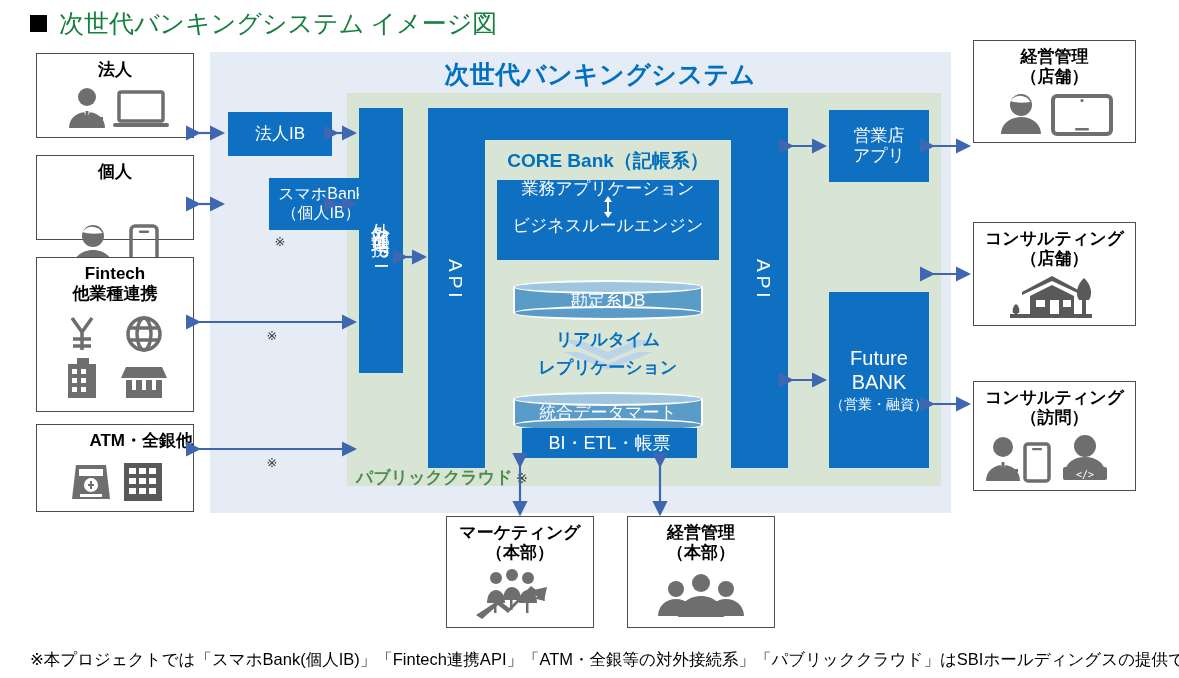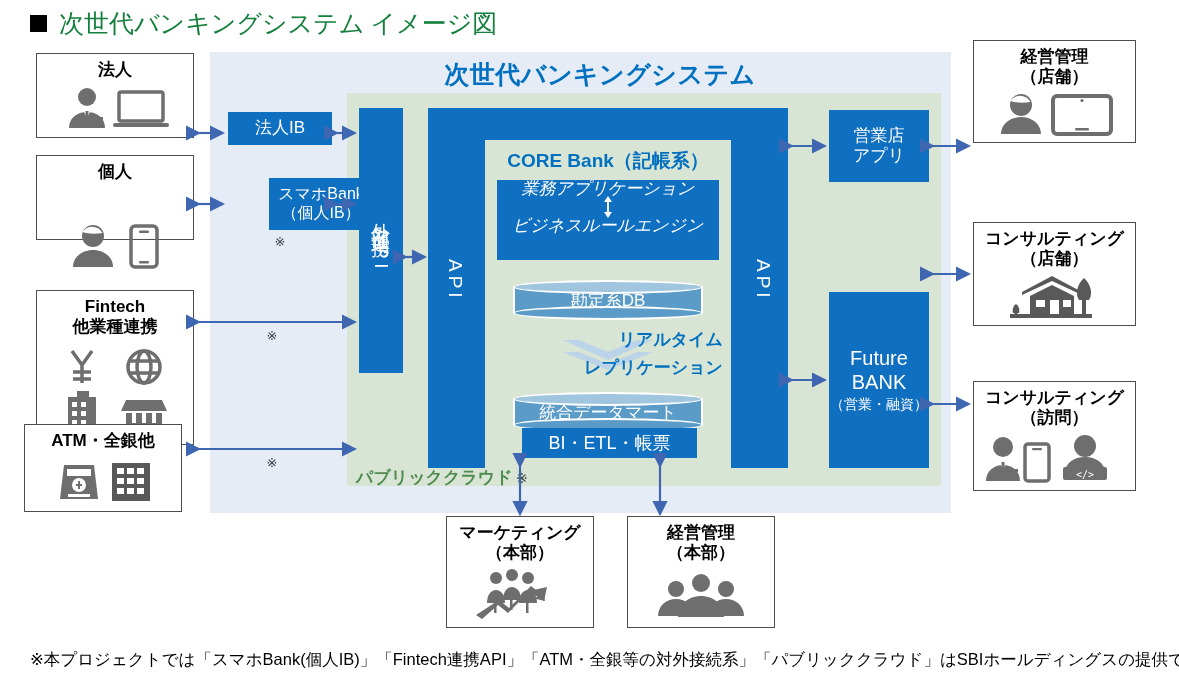--- a/index.html
+++ b/index.html
@@ -50,21 +50,21 @@
   .cyl{position:absolute;}
   .cyl .body{position:absolute;left:0;right:0;top:7px;bottom:7px;background:#5b9bc7;border-left:2px solid #fff;border-right:2px solid #fff;}
   .cyl .top{position:absolute;left:0;right:0;top:0;height:14px;background:#9fc6de;border-radius:50%;border:2px solid #fff;box-sizing:border-box;}
   .cyl .bot{position:absolute;left:0;right:0;bottom:0;height:14px;background:#5b9bc7;border-radius:50%;border:2px solid #fff;box-sizing:border-box;}
   .cyl .lbl{position:absolute;left:0;right:0;top:0;bottom:0;display:flex;align-items:center;justify-content:center;
             color:#fff;font-size:17px;z-index:3;}
 
   #rtWrap{left:493px;top:326px;width:230px;height:56px;}
   #rtChev{position:absolute;left:70px;top:12px;width:90px;height:32px;}
   #rtText{position:absolute;left:0;top:0;width:230px;height:56px;color:#0070c0;font-weight:bold;font-size:17px;
-          text-align:right;line-height:28px;white-space:pre-line;z-index:2;}
+          text-align:center;line-height:28px;white-space:pre-line;z-index:2;}
 
   #biBox{left:522px;top:428px;width:175px;height:30px;background:#0f6fc0;color:#fff;font-size:18px;
          display:flex;align-items:center;justify-content:center;}
 
   
   .ar{position:absolute;}
   .note{position:absolute;color:#3a3a3a;font-size:13px;text-align:center;}
 
   
   .g{fill:#6e6e6e;}
@@ -108,21 +108,21 @@
       <circle class="g" cx="28" cy="13" r="11"></circle>
       <path d="M17.5 9c5-7 15-7 20 1c-6 1-15 1-20-1z" fill="#fff"></path>
       <path class="g" d="M8 44c0-10 9-17 20-17s20 7 20 17z"></path>
       <rect x="66" y="3" width="26" height="41" rx="4" fill="none" stroke="#6e6e6e" stroke-width="3.5"></rect>
       <rect class="g" x="74" y="7.5" width="10" height="2.5" rx="1"></rect>
       <rect class="g" x="74" y="38" width="10" height="2.5" rx="1"></rect>
     </svg>
   </div>
 </div>
 
-<div class="abs wbox" style="left:36px;top:257px;width:158px;height:155px;margin-top:33px;">
+<div class="abs wbox" style="left:36px;top:257px;width:158px;height:155px;">
   <div class="cap">Fintech
 他業種連携</div>
   <div class="ico">
     <svg width="130" height="90" viewBox="0 0 130 90">
       <g stroke="#6e6e6e" stroke-width="3.5" fill="none">
         <path d="M22 6l10 14 10-14M32 20v18M23 27h18M23 34h18"></path>
         <circle cx="94" cy="22" r="16"></circle>
         <ellipse cx="94" cy="22" rx="7" ry="16"></ellipse>
         <path d="M79 16h30M79 28h30"></path>
       </g>
@@ -140,21 +140,21 @@
         <path d="M76 55h36l5 11H71z"></path>
         <rect x="76" y="68" width="36" height="18"></rect>
         <rect x="82" y="68" width="4" height="10" fill="#fff"></rect>
         <rect x="92" y="68" width="4" height="10" fill="#fff"></rect>
         <rect x="102" y="68" width="4" height="10" fill="#fff"></rect>
       </g>
     </svg>
   </div>
 </div>
 
-<div class="abs wbox" style="left:24px;top:424px;width:158px;height:88px;">
+<div class="abs wbox" style="left:36px;top:424px;width:158px;height:88px;align-items:flex-end;">
   <div class="cap">ATM・全銀他</div>
   <div class="ico">
     <svg width="110" height="48" viewBox="0 0 110 48">
       <g class="g">
         <path d="M16 8h30l4 34H12z"></path>
         <rect x="19" y="12" width="24" height="7" fill="#fff"></rect>
         <circle cx="31" cy="28" r="7" fill="#fff"></circle>
         <path d="M31 24v8M28 28h6" stroke="#6e6e6e" stroke-width="2"></path>
         <rect x="20" y="37" width="22" height="3" fill="#fff"></rect>
       </g>
@@ -167,21 +167,21 @@
         <rect x="79" y="21" width="7" height="6" fill="#fff"></rect>
         <rect x="89" y="21" width="7" height="6" fill="#fff"></rect>
         <rect x="69" y="31" width="7" height="6" fill="#fff"></rect>
         <rect x="79" y="31" width="7" height="6" fill="#fff"></rect>
         <rect x="89" y="31" width="7" height="6" fill="#fff"></rect>
       </g>
     </svg>
   </div>
 </div>
 
-<div class="abs bbox" style="left:228px;top:112px;width:104px;height:33px;">
+<div class="abs bbox" style="left:228px;top:112px;width:104px;height:44px;">
   <span>法人IB</span>
 </div>
 <div class="abs bbox" style="left:228px;top:178px;width:104px;height:52px;font-size:16px;margin-left:41px;">
   <span>スマホBank
 （個人IB）</span>
 </div>
 <div class="note" style="left:260px;top:234px;width:40px;">※</div>
 
 <div class="abs vbox" style="left:359px;top:108px;width:44px;height:265px;">
   <span class="vtext">外部連携API</span>
@@ -191,21 +191,21 @@
 <div class="abs" id="coreInner"></div>
 <div class="abs" id="coreTitle">CORE Bank（記帳系）</div>
 
 <div class="abs" style="left:440px;top:228px;width:30px;height:104px;display:flex;align-items:center;justify-content:center;color:#fff;">
   <span class="apitext" style="writing-mode:vertical-rl;letter-spacing:4px;">API</span>
 </div>
 <div class="abs" style="left:748px;top:228px;width:30px;height:104px;display:flex;align-items:center;justify-content:center;color:#fff;">
   <span class="apitext" style="writing-mode:vertical-rl;letter-spacing:4px;">API</span>
 </div>
 
-<div class="abs" id="appBox" style="flex-direction:column;justify-content:center;font-style:italic;">
+<div class="abs" id="appBox" style="flex-direction:column;justify-content:center;">
   <div class="l">業務アプリケーション</div>
   <div id="appArrow">
     <svg width="14" height="22" viewBox="0 0 14 22">
         <path d="M7 0l4 6H8v10h3l-4 6-4-6h3V6H3z" fill="#fff"></path>
       </svg>
   </div>
   <div class="l">ビジネスルールエンジン</div>
 </div>
 
 <div class="cyl" style="left:513px;top:280px;width:190px;height:40px;">

